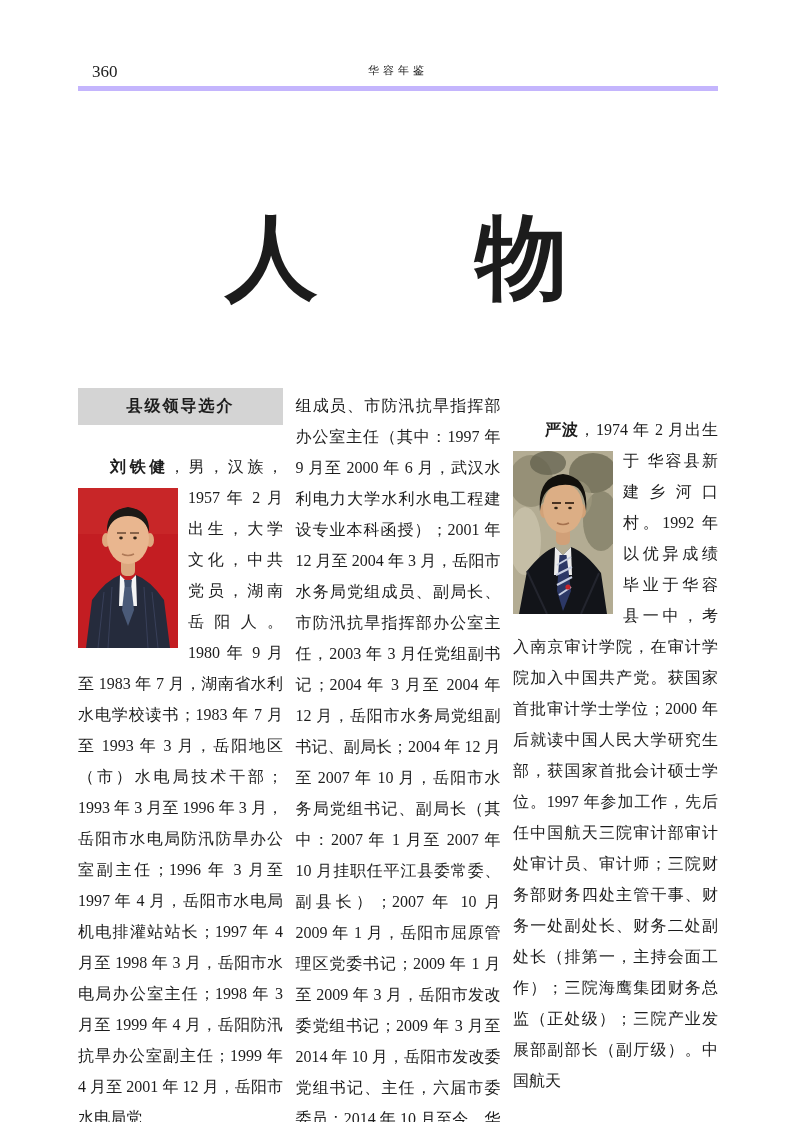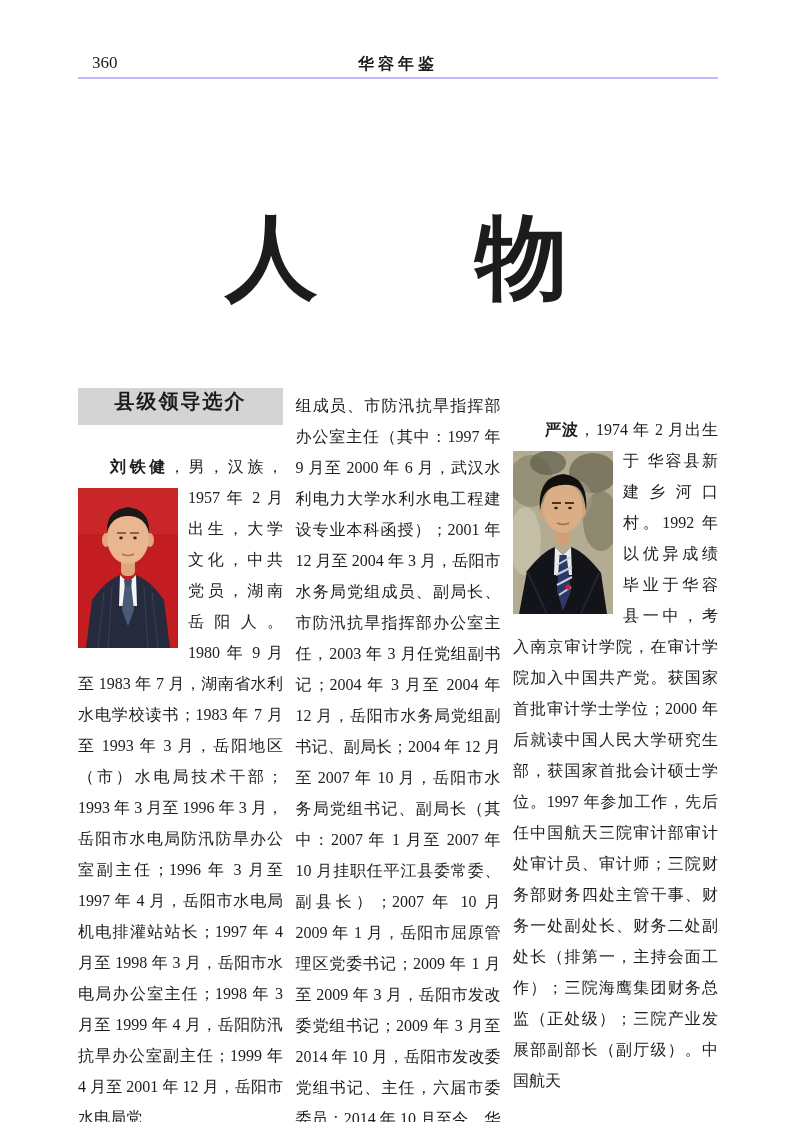--- a/index.html
+++ b/index.html
@@ -2,46 +2,46 @@
 <html><head>
 <meta charset="utf-8">
 <style>
   html,body{margin:0;padding:0;background:#ffffff;}
   .page{
     position:relative;width:793px;height:1122px;background:#ffffff;
     font-family:"Liberation Serif",serif;color:#1c1c1c;overflow:hidden;
   }
   
   .running-head{
-    position:absolute;top:51px;left:78px;width:640px;height:26px;
-    border-bottom:2px solid #c4b5fd;
+    position:absolute;top:60px;left:78px;width:640px;height:26px;
+    border-bottom:5px solid #c4b5fd;
   }
   .page-num{position:absolute;left:14px;top:2px;font-size:17px;}
   .head-title{
     position:absolute;left:0;right:0;top:3px;text-align:center;
-    font-family:"Liberation Sans",sans-serif;font-size:16px;letter-spacing:4px;font-weight:700;
+    font-family:"Liberation Sans",sans-serif;font-size:11px;letter-spacing:4px;font-weight:400;
   }
   
   .main-title{
     position:absolute;top:208px;left:0;width:100%;
     display:flex;justify-content:center;gap:158px;
     font-size:92px;font-weight:bold;line-height:1.1;
     font-family:"Liberation Serif",serif;
   }
   
   .columns{
     position:absolute;top:388px;left:78px;width:640px;
     display:flex;justify-content:space-between;
   }
   .col{width:205px;}
   .section-box{
     height:37px;background:#d4d4d4;
-    display:flex;align-items:flex-start;justify-content:center;
+    display:flex;align-items:center;justify-content:center;
     font-family:"Liberation Sans",sans-serif;font-weight:bold;
-    font-size:20px;letter-spacing:2px;
+    font-size:16px;letter-spacing:2px;
   }
   .body-text{
     font-size:16px;line-height:31px;text-align:justify;margin:0;
   }
   .first-para{margin-top:26px;text-indent:2em;}
   .mid-para{margin-top:2px;}
   .person-name{
     font-family:"Liberation Sans",sans-serif;font-weight:bold;margin-top:23px;
   }
   .photo-float{

